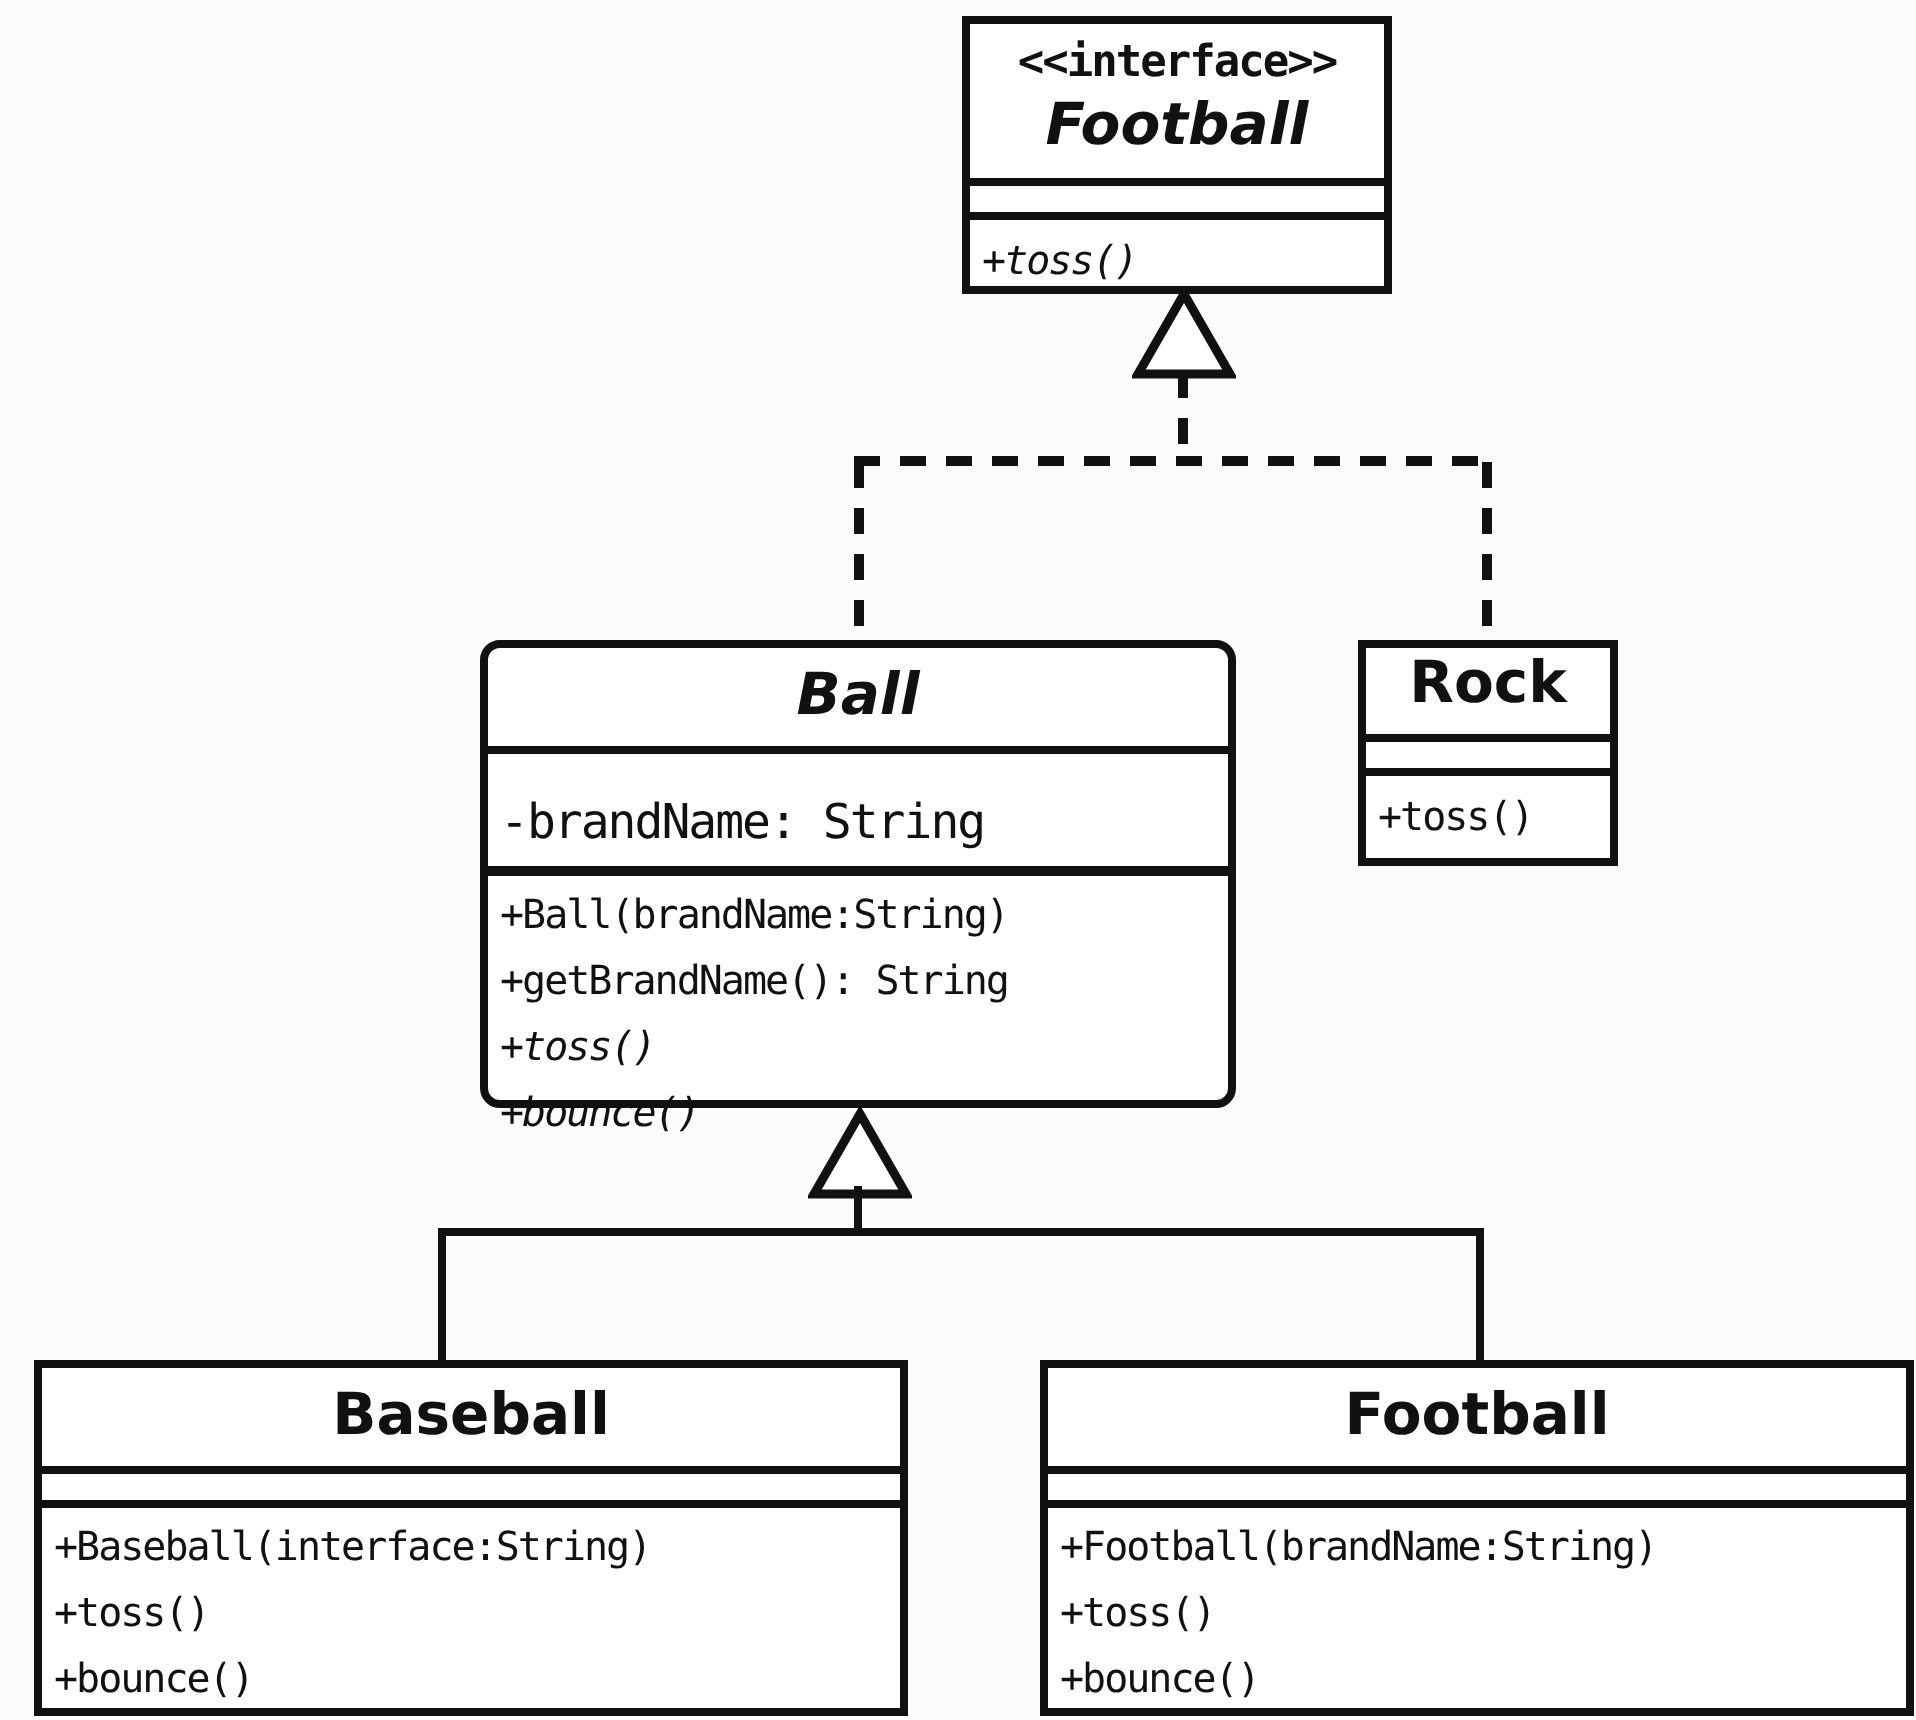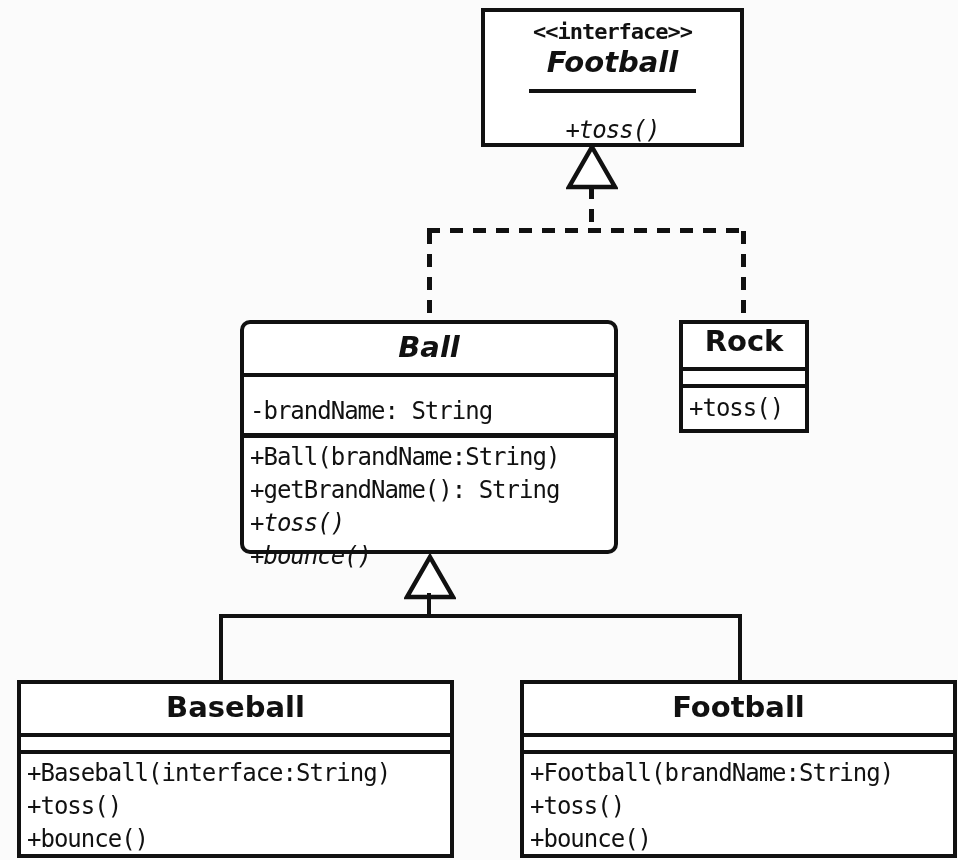--- a/index.html
+++ b/index.html
@@ -28,27 +28,27 @@
     margin-bottom:2px; letter-spacing:-1px;
   }
   .uml-empty { height:13px; border-bottom:4px solid #111; flex:0 0 auto; background:#fff; }
   .uml-attrs {
     border-bottom:5px solid #111; padding:18px 6px 5px;
     font-family:"DejaVu Sans Mono", monospace; font-size:24px; color:#111;
     line-height:33px; flex:0 0 auto; letter-spacing:-1px;
   }
   .uml-methods {
     padding:3px 6px 4px;
-    font-family:"DejaVu Sans Mono", monospace; font-size:24px; color:#111;
+    font-family:"DejaVu Sans Mono", monospace; font-size:20px; color:#111;
     line-height:33px; flex:1 1 auto; letter-spacing:-1px;
   }
   .m-line { white-space:pre; }
   .m-line.it { font-style:italic; }
 
-  #box-tossable { left:481px; top:8px;   width:263px; height:139px;align-items:center; }
+  #box-tossable { left:481px; top:8px;   width:215px; height:139px; }
   #box-ball     { left:240px; top:320px; width:378px; height:234px;border-radius:10px; }
   #box-rock     { left:679px; top:320px; width:130px; height:113px;justify-content:flex-end; }
   #box-baseball { left:17px;   top:680px; width:437px; height:178px; }
   #box-football { left:520px; top:680px; width:437px; height:178px; }
   #box-rock .uml-methods, #box-tossable .uml-methods { padding-top:4px; }
 
   
   .connector { position:absolute; left:0; top:0; width:958px; height:860px; pointer-events:none; }
   .seg { position:absolute; }
   .vsolid { width:4px;  background:#111; }

